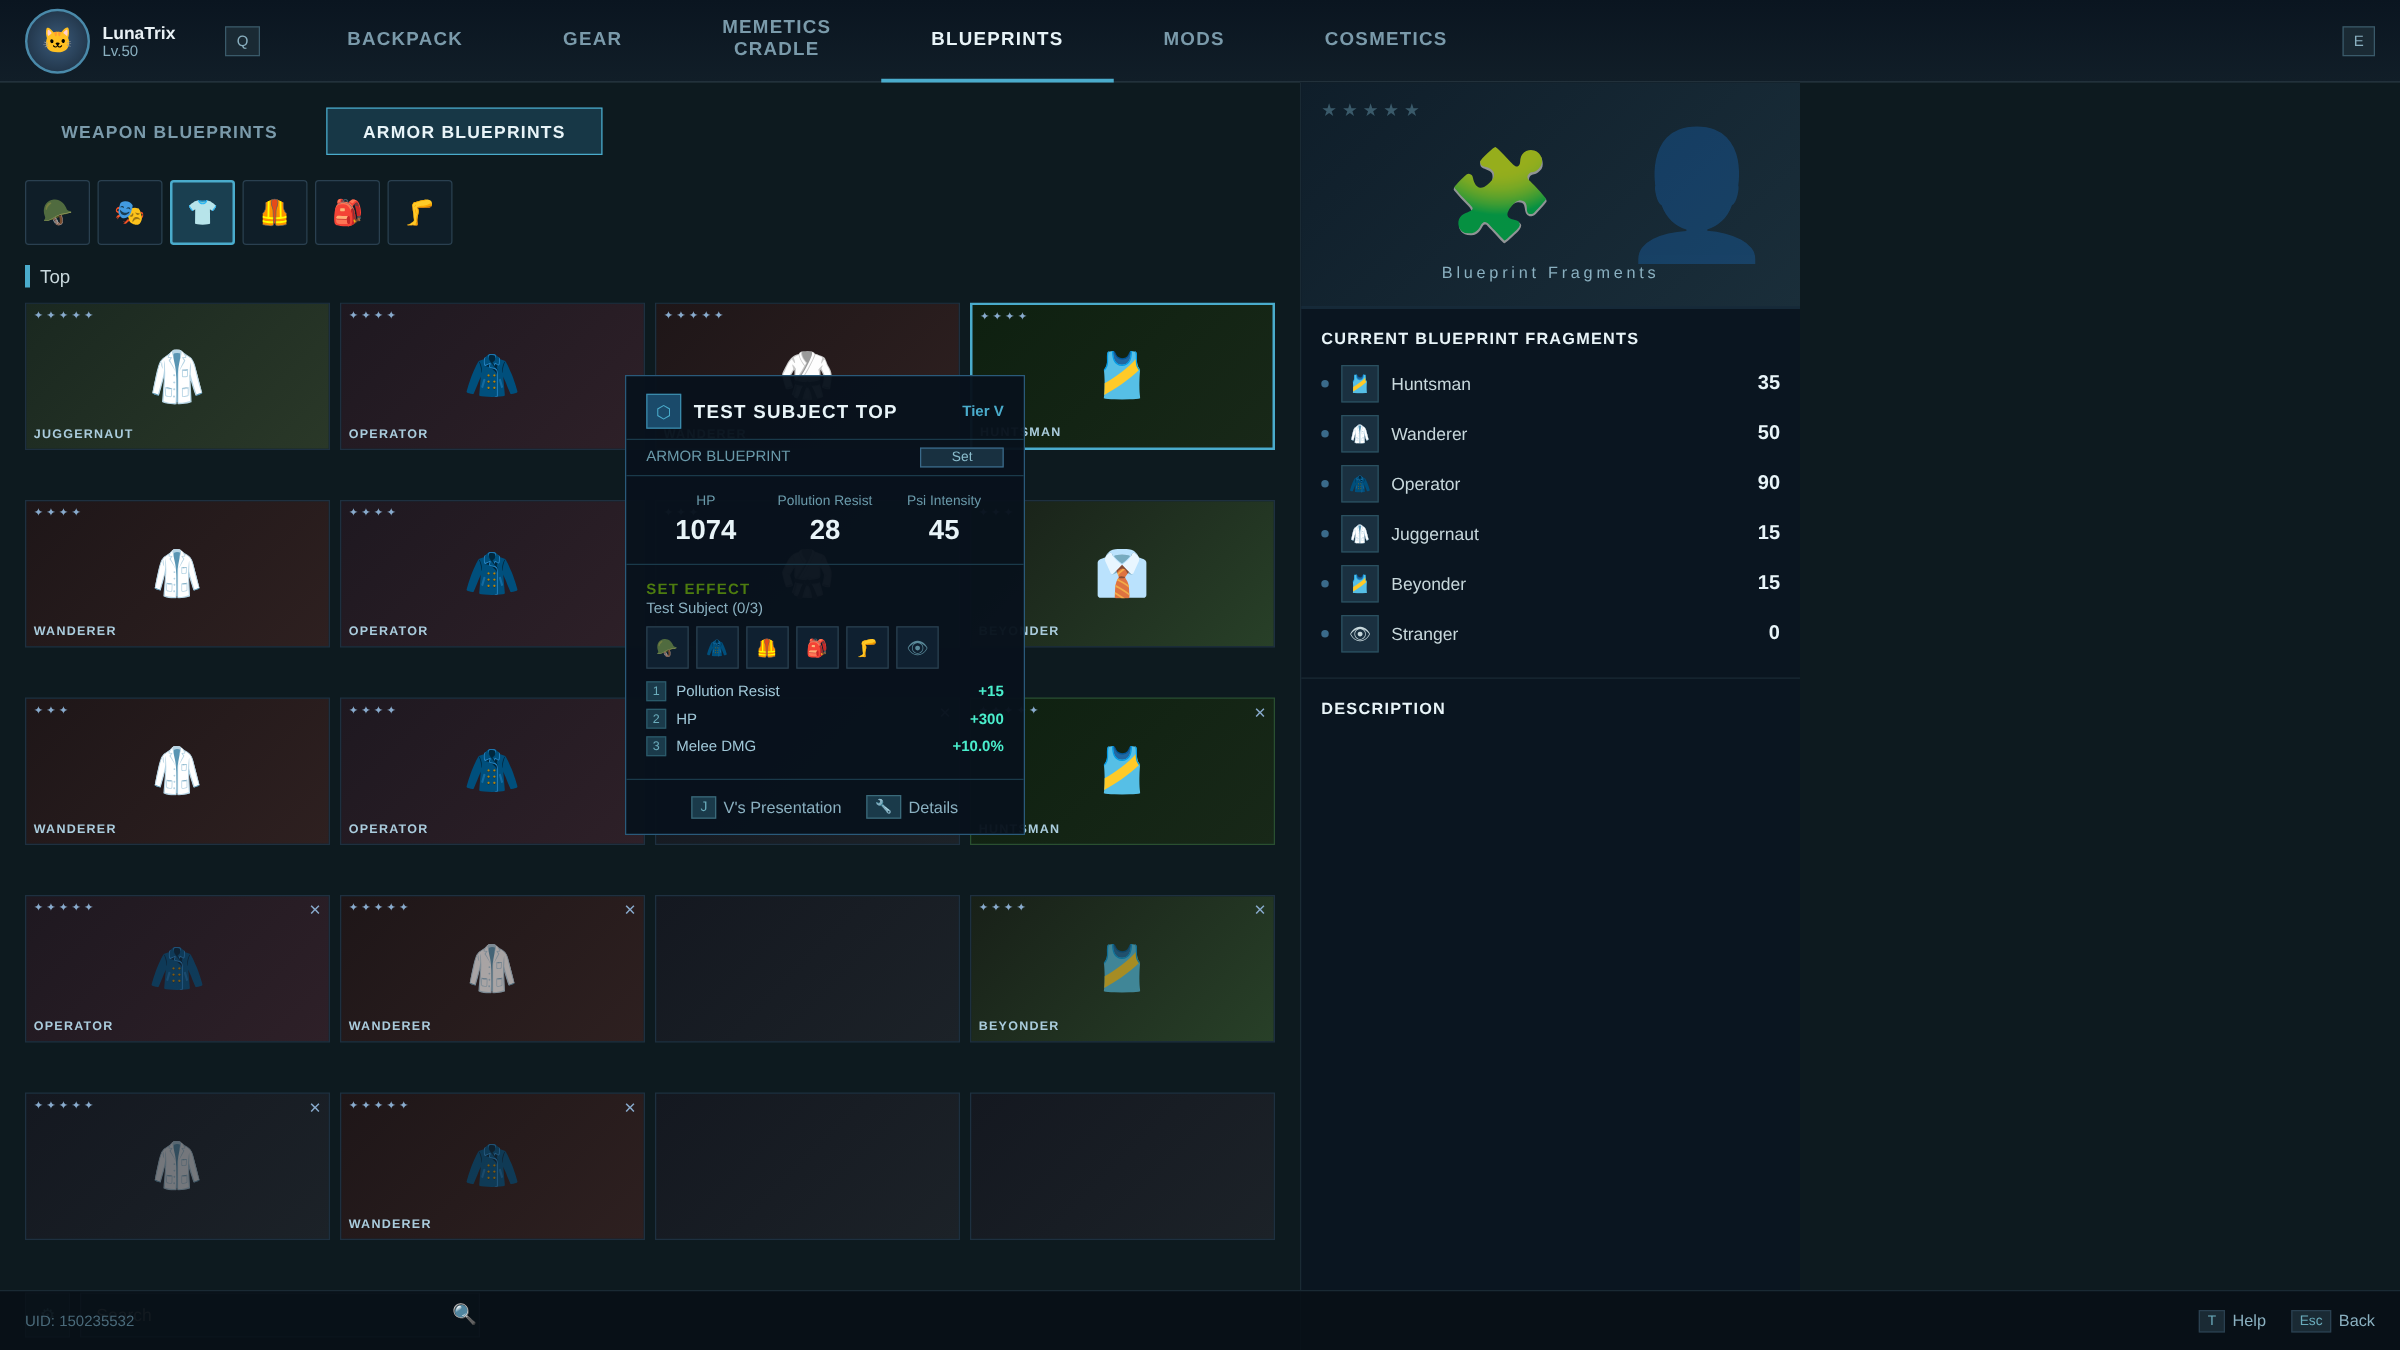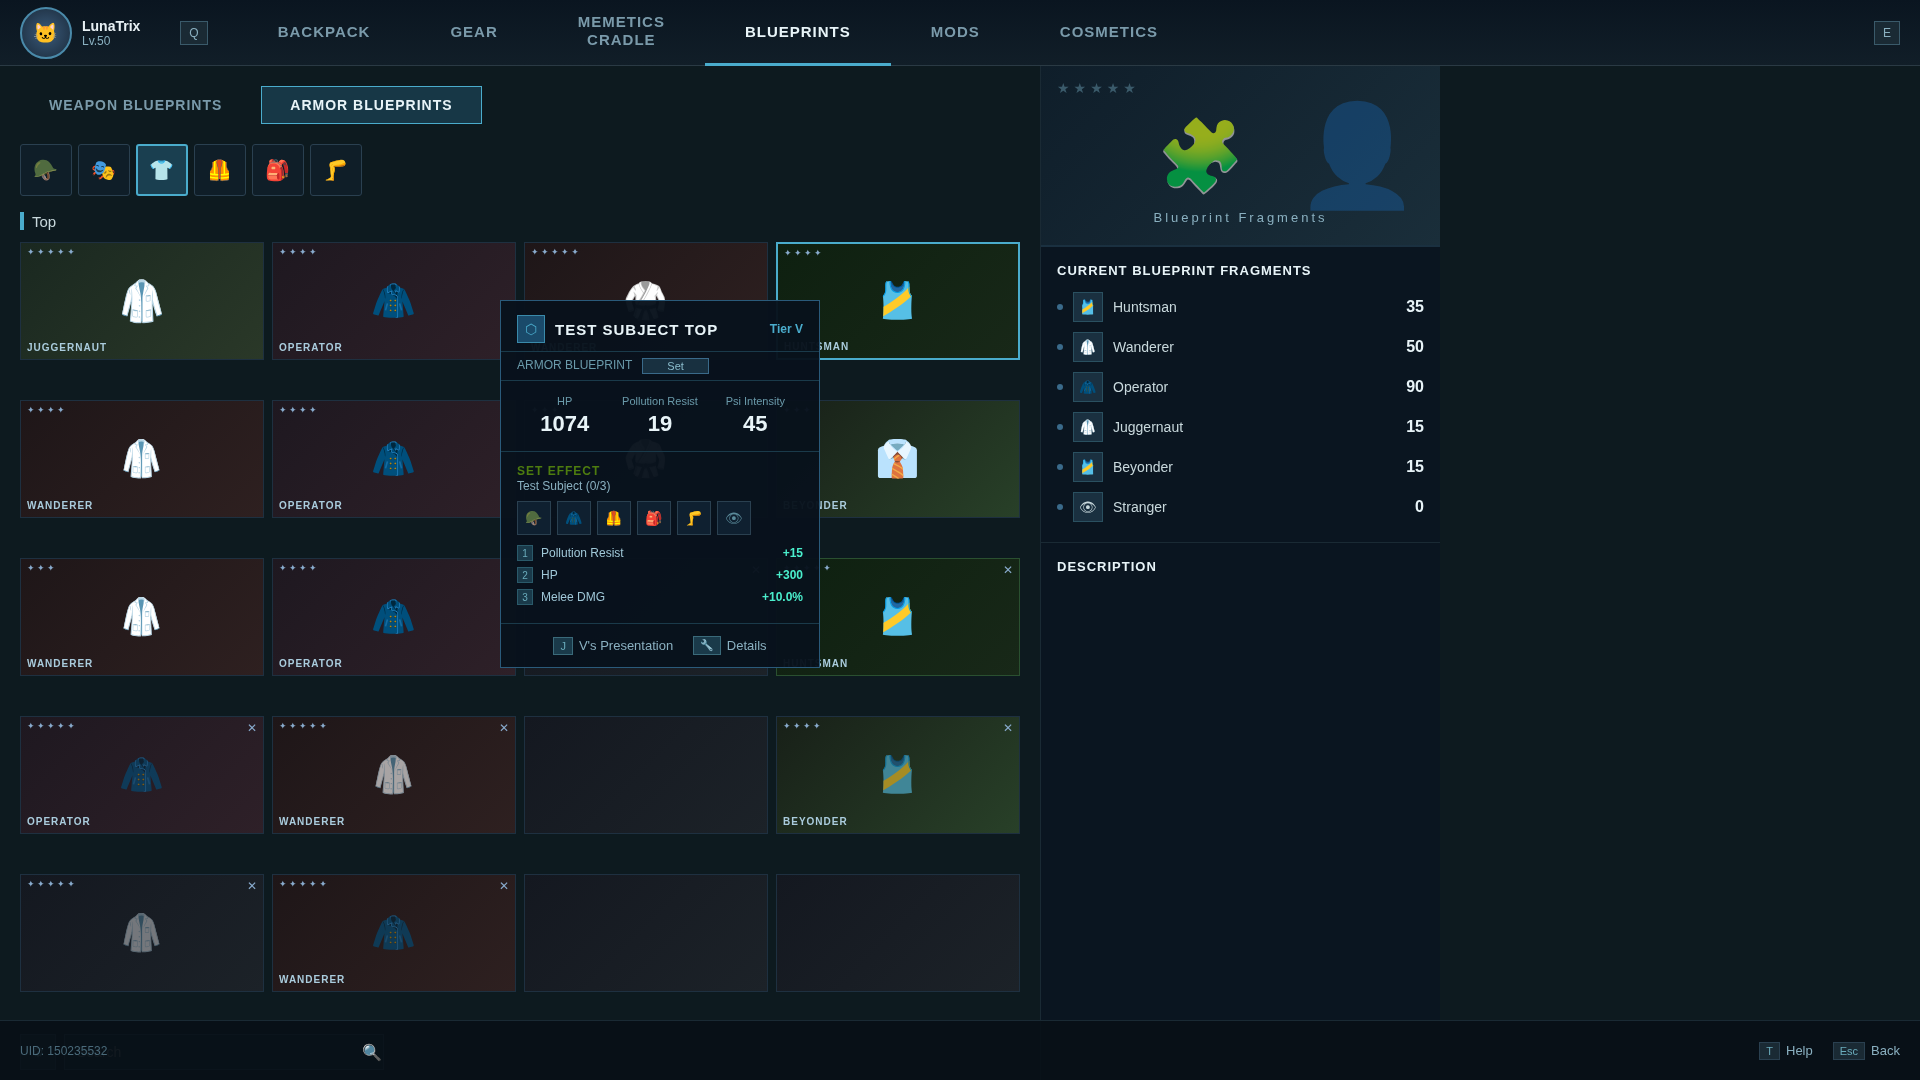--- a/index.html
+++ b/index.html
@@ -296,20 +296,21 @@
       font-weight: bold;
       text-align: right;
     }
     .tooltip-sub {
       padding: 6px 16px;
       display: flex;
       gap: 10px;
       font-size: 12px;
       color: #6a9aaa;
       border-bottom: 1px solid #1a3a4a;
+      justify-content: space-between;
     }
     .set-badge {
       background: rgba(40, 80, 100, 0.5);
       border: 1px solid #3a6a8a;
       padding: 1px 24px;
       font-size: 11px;
       color: #8abccc;
     }
     .tooltip-stats {
       display: flex;
@@ -524,21 +525,21 @@
       color: #7a9aaa;
       line-height: 1.6;
     }
 
     
     .bottom-bar {
       position: absolute;
       bottom: 0;
       left: 0;
       right: 0;
-      height: 60px;
+      height: 48px;
       display: flex;
       align-items: center;
       justify-content: space-between;
       padding: 0 20px;
       background: rgba(8, 15, 22, 0.9);
       border-top: 1px solid #1a2a34;
     }
     .uid-text {
       font-size: 12px;
       color: #4a6a7a;
@@ -819,21 +820,21 @@
     <span>ARMOR BLUEPRINT</span>
     <span class="set-badge">Set</span>
   </div>
   <div class="tooltip-stats">
     <div class="stat-col">
       <div class="stat-label">HP</div>
       <div class="stat-value">1074</div>
     </div>
     <div class="stat-col">
       <div class="stat-label">Pollution Resist</div>
-      <div class="stat-value">19</div>
+      <div class="stat-value">28</div>
     </div>
     <div class="stat-col">
       <div class="stat-label">Psi Intensity</div>
       <div class="stat-value">45</div>
     </div>
   </div>
   <div class="tooltip-set-effect">
     <div class="set-effect-title">SET EFFECT</div>
     <div class="set-name">Test Subject (0/3)</div>
     <div class="set-icons">

